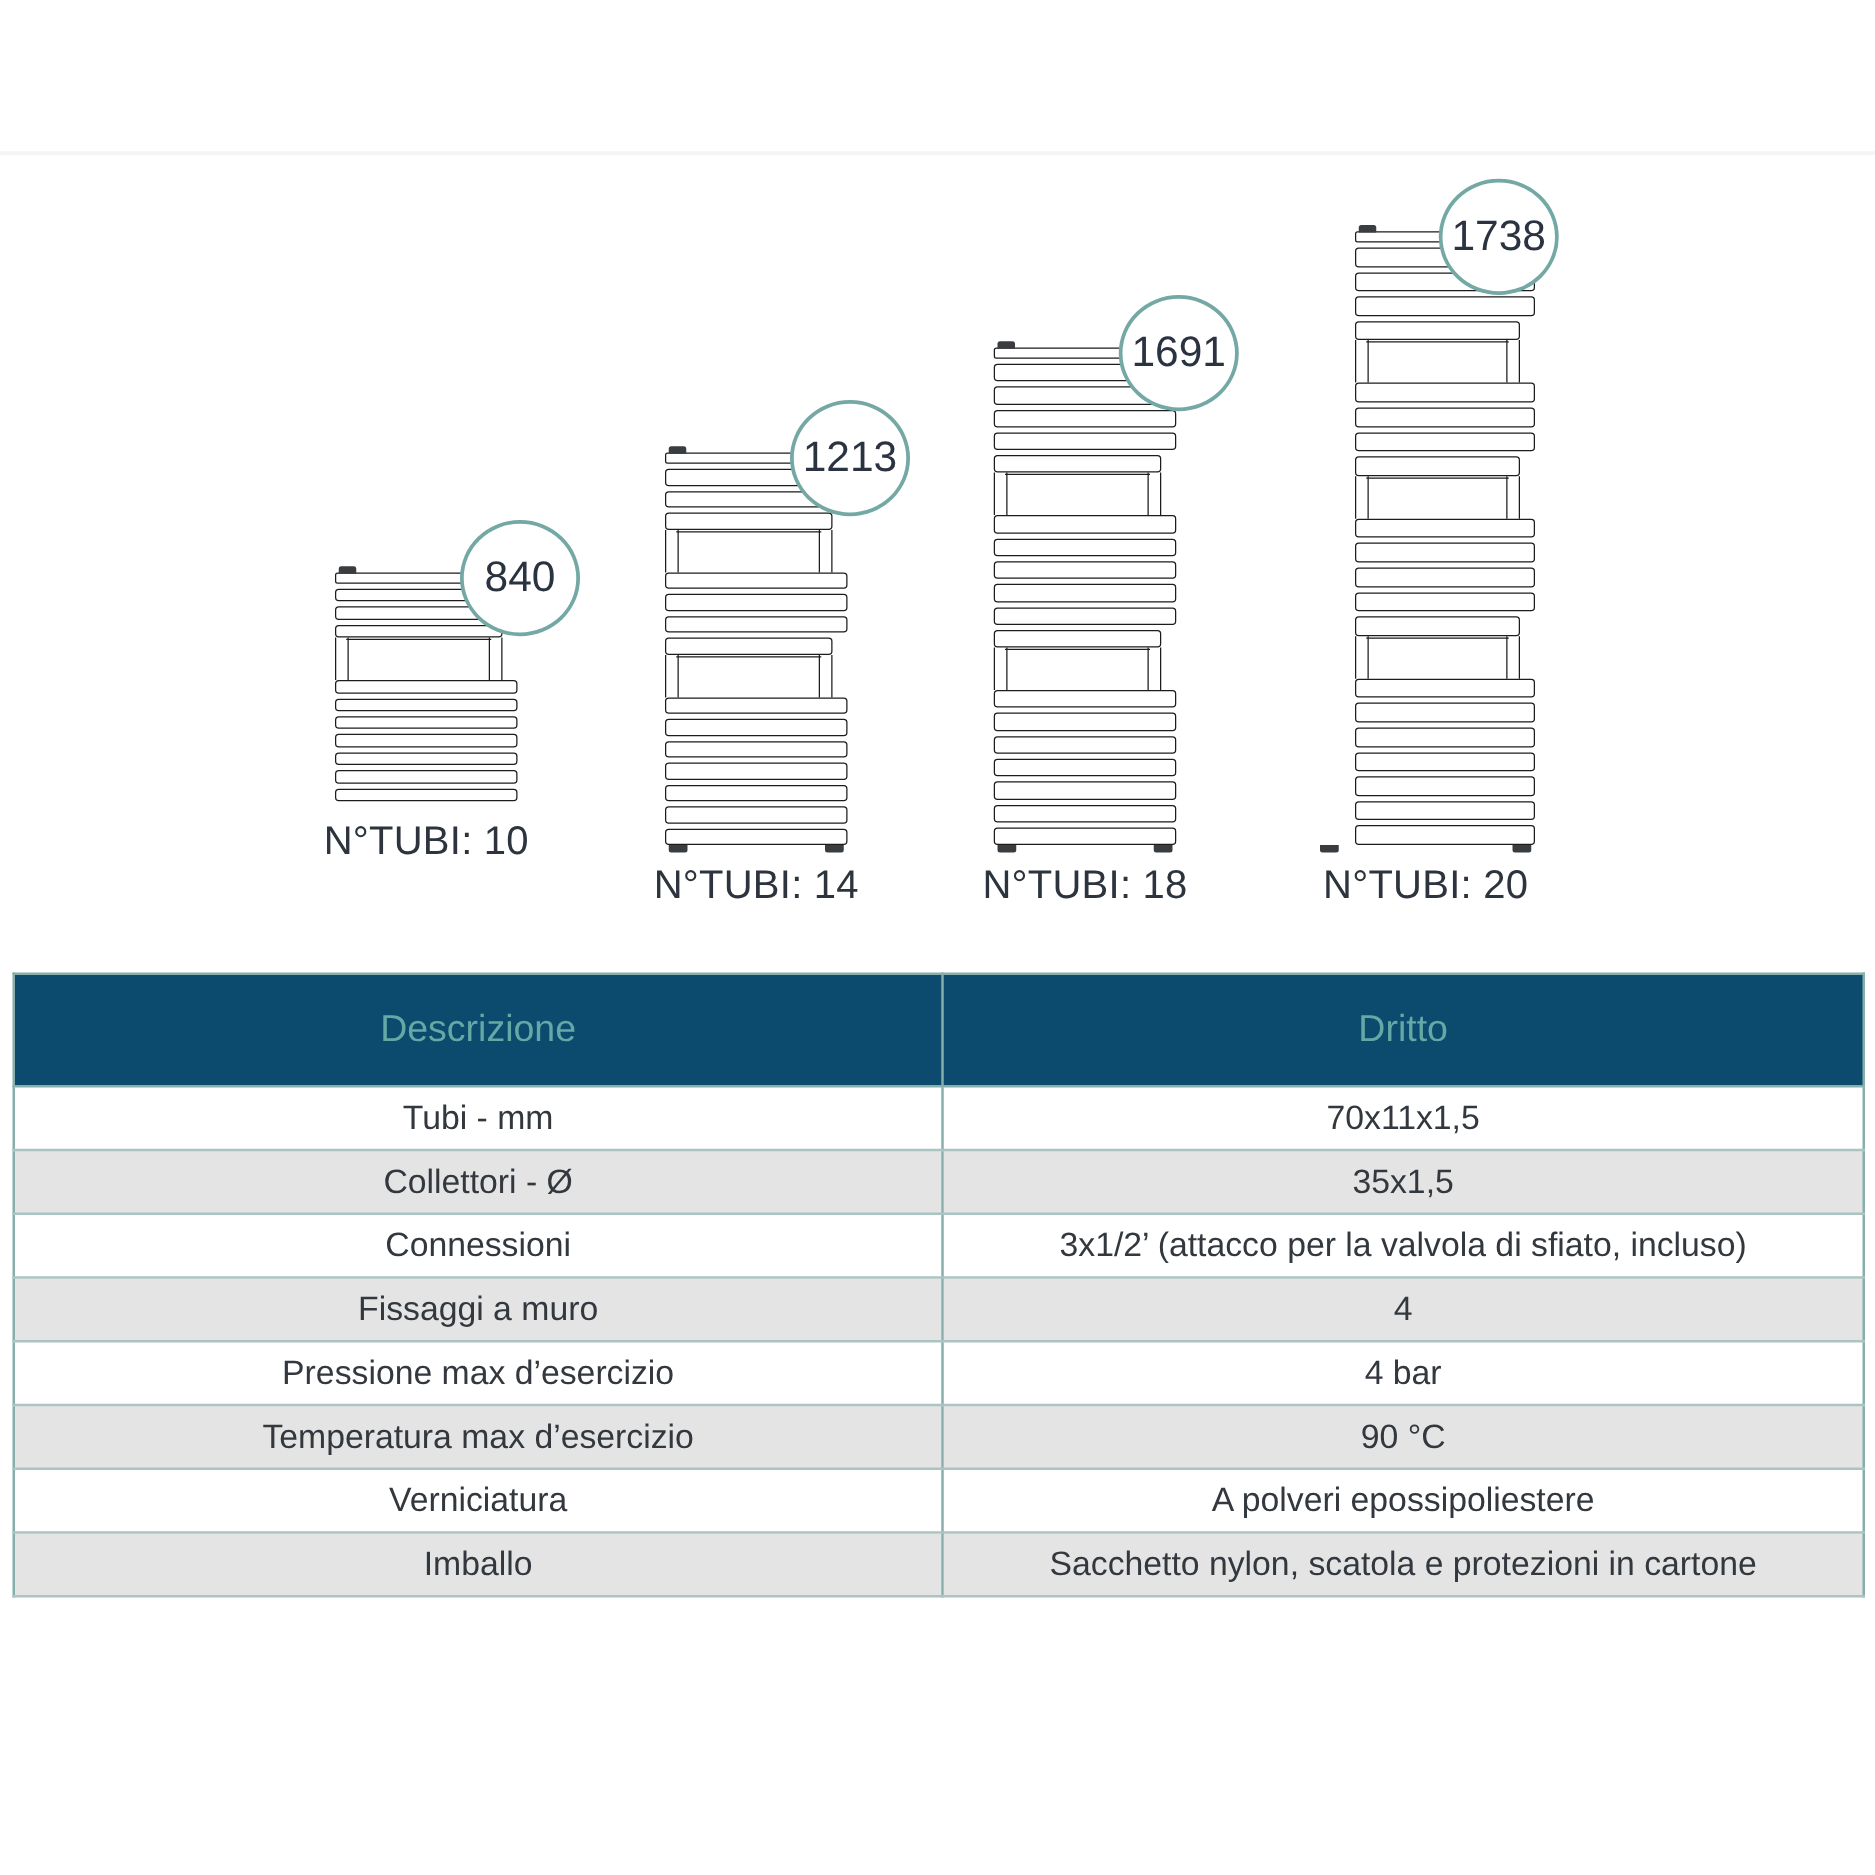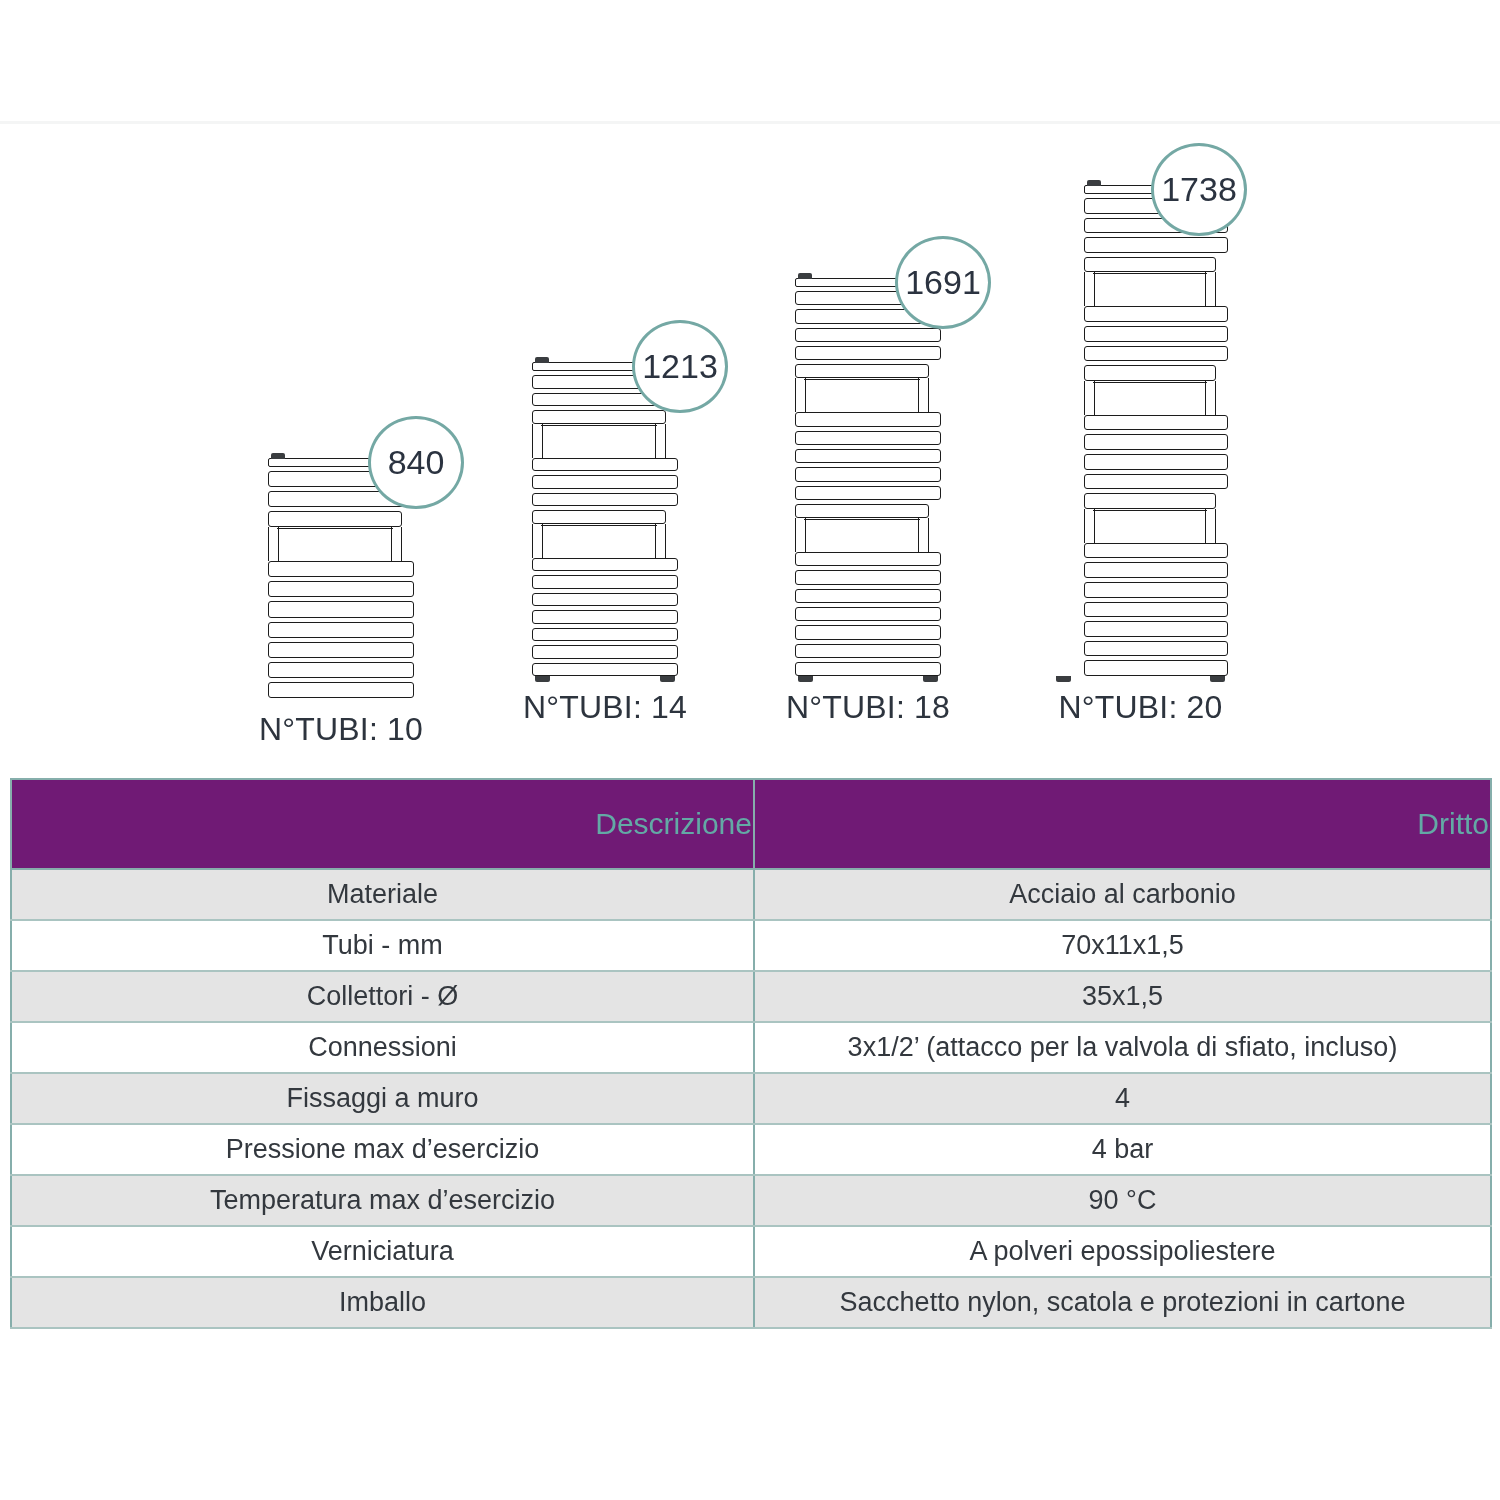--- a/index.html
+++ b/index.html
@@ -50,39 +50,39 @@
   }
 
   
   table.spec{
     position:absolute;left:10px;top:778px;width:1480px;
     border-collapse:collapse;table-layout:fixed;
     font-size:27px;color:#33383e;
   }
   table.spec th{
     height:86px;font-weight:400;font-size:30px;color:#63a9a5;
-    border:2px solid #86aeab;background:#701a75;text-align:right;vertical-align:middle;
+    border:2px solid #86aeab;background:#0c4a6e;text-align:center;vertical-align:middle;
   }
   table.spec td{
     height:47px;text-align:center;vertical-align:middle;background:#ffffff;
     border-left:2px solid #86aeab;border-right:2px solid #86aeab;
     border-top:2px solid #aac4c1;border-bottom:2px solid #aac4c1;
     overflow:hidden;white-space:nowrap;
   }
   table.spec tr.alt td{background:#e4e4e4;}
   table.spec{border:2px solid #86aeab;}
 </style>
 </head>
 <body>
 
 <div class="canvas">
   <div class="top-divider"></div>
 
   <div class="diagram">
-      <div class="radiator" style="left: 268px; top: 458px; width: 146px; height: 240px;">
+      <div class="radiator" style="left: 268px; top: 458px; width: 146px; height: 183px;">
         <div class="rad-cap">
           <div class="cap-nub"></div>
         </div>
         <div class="rad-bar"></div>
         <div class="rad-bar"></div>
         <div class="rad-bar inset"></div>
         <div class="towel-gap">
           <div class="rail-left"></div>
           <div class="rail-right"></div>
           <div class="gap-top-line"></div>
@@ -218,24 +218,20 @@
       <col style="width:743px">
       <col style="width:737px">
     </colgroup>
     <thead>
       <tr>
         <th>Descrizione</th>
         <th>Dritto</th>
       </tr>
     </thead>
     <tbody>
-        <tr class="alt">
-          <td>Materiale</td>
-          <td>Acciaio al carbonio</td>
-        </tr>
         <tr>
           <td>Tubi - mm</td>
           <td>70x11x1,5</td>
         </tr>
         <tr class="alt">
           <td>Collettori - Ø</td>
           <td>35x1,5</td>
         </tr>
         <tr>
           <td>Connessioni</td>

